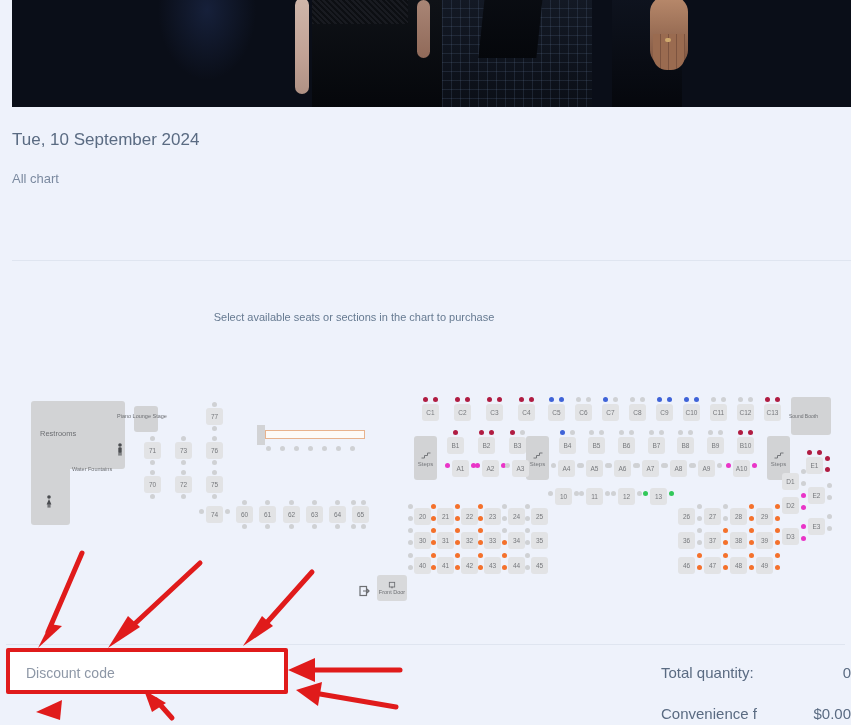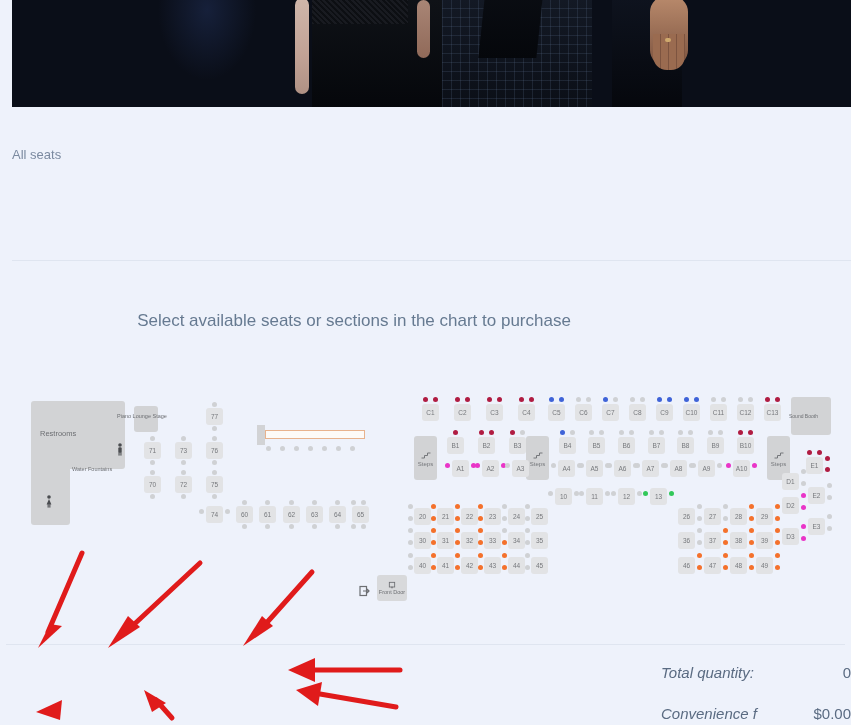--- a/index.html
+++ b/index.html
@@ -46,21 +46,21 @@
   .h-ring { left: 653px; top: 38px; width: 6px; height: 4px; background:#cfa96d; border-radius:2px;}
 
   
   .info { position: absolute; left: 12px; top: 128px; width: 800px; }
   .info-line { color: #5a6b82; font-size: 17px; line-height: 24px; }
   .info-sub { color: #7b8aa0; font-size: 13px; margin-top: 19px; }
   .divider { position:absolute; left:12px; top:260px; width:839px; height:1px; background:#dfe5f0; }
 
   
   .prompt { position:absolute; left:0; top:311px; width:708px; text-align:center;
-    color:#667a91; font-size:17px; }
+    color:#667a91; font-size:11px; }
 
   
   .chart { position:absolute; left:0; top:380px; width:851px; height:240px; }
   .room { position:absolute; background:#d2d3d5; border-radius:3px; }
   .room-label { position:absolute; color:#6d6f73; font-size:7.5px; white-space:nowrap;
     }
 
   .seat { position:absolute; width:17px; height:17px; background:#e2e3e5; border-radius:3px;
     color:#76787c; font-size:6.5px; display:flex; align-items:center; justify-content:center; }
   .dot { position:absolute; width:5px; height:5px; border-radius:50%; background:#cfd1d4; }
@@ -94,21 +94,21 @@
     border:4px solid #e01b1b; background:#ffffff; border-radius:2px; }
   .discount-input { position:absolute; left:14px; top:12px; width:250px; border:none;
     outline:none; background:transparent; font-family:"Liberation Sans", sans-serif;
     font-size:14px; color:#3d4a5c; }
   .discount-input::placeholder { color:#8d97a6; }
 
   
   .totals { position:absolute; left:640px; top:648px; width:211px; }
   .trow { position:absolute; left:21px; width:190px; display:flex; justify-content:space-between;
     color:#5a6b82; font-size:15px; }
-  .trow .lbl { max-width:130px;font-style:italic; }
+  .trow .lbl { max-width:130px; }
   .sep-bottom { position:absolute; left:6px; top:644px; width:839px; height:1px; background:#dfe5f0; }
 
   
   .arrows { position:absolute; left:0; top:0; width:851px; height:725px; pointer-events:none; }
 </style>
 </head>
 <body>
 
 <div id="page">
 
@@ -119,21 +119,22 @@
     <div class="fig h-arm-l"></div>
     <div class="fig h-suit"></div>
     <div class="fig h-lapel"></div>
     <div class="fig h-arm-r"></div>
     <div class="fig h-hand-r"></div>
     <div class="fig h-hand-r2"></div>
     <div class="fig h-ring"></div>
   </div>
 
   <div class="info">
-    <div class="info-sub">All seats</div>
+    <div class="info-line">Tue, 10 September 2024</div>
+    <div class="info-sub">All chart</div>
   </div>
   <div class="divider"></div>
 
   <div class="prompt">Select available seats or sections in the chart to purchase</div>
 
   <div class="chart">
 
     <div class="room" style="left:31px; top:21px; width:94px; height:68px;"></div>
     <div class="room" style="left:31px; top:85px; width:39px; height:60px;"></div>
     <div class="room-label" style="left:40px; top:49px; width:78px;">Restrooms</div>
@@ -477,20 +478,23 @@
     <div class="seat" style="left:782px; top:117px;">D2</div>
     <div class="dot magenta" style="left:801px; top:113px;"></div>
     <div class="dot magenta" style="left:801px; top:125px;"></div>
     <div class="seat" style="left:782px; top:148px;">D3</div>
     <div class="dot magenta" style="left:801px; top:144px;"></div>
     <div class="dot magenta" style="left:801px; top:156px;"></div>
   </div>
 
   <div class="sep-bottom"></div>
 
+  <div class="discount-wrap">
+    <input class="discount-input" type="text" placeholder="Discount code" style="">
+  </div>
 
   <div class="totals">
     <div class="trow" style="top:16px;">
       <span class="lbl">Total quantity:</span>
       <span>0</span>
     </div>
     <div class="trow" style="top:57px;">
       <span class="lbl">Convenience f</span>
       <span>$0.00</span>
     </div>

